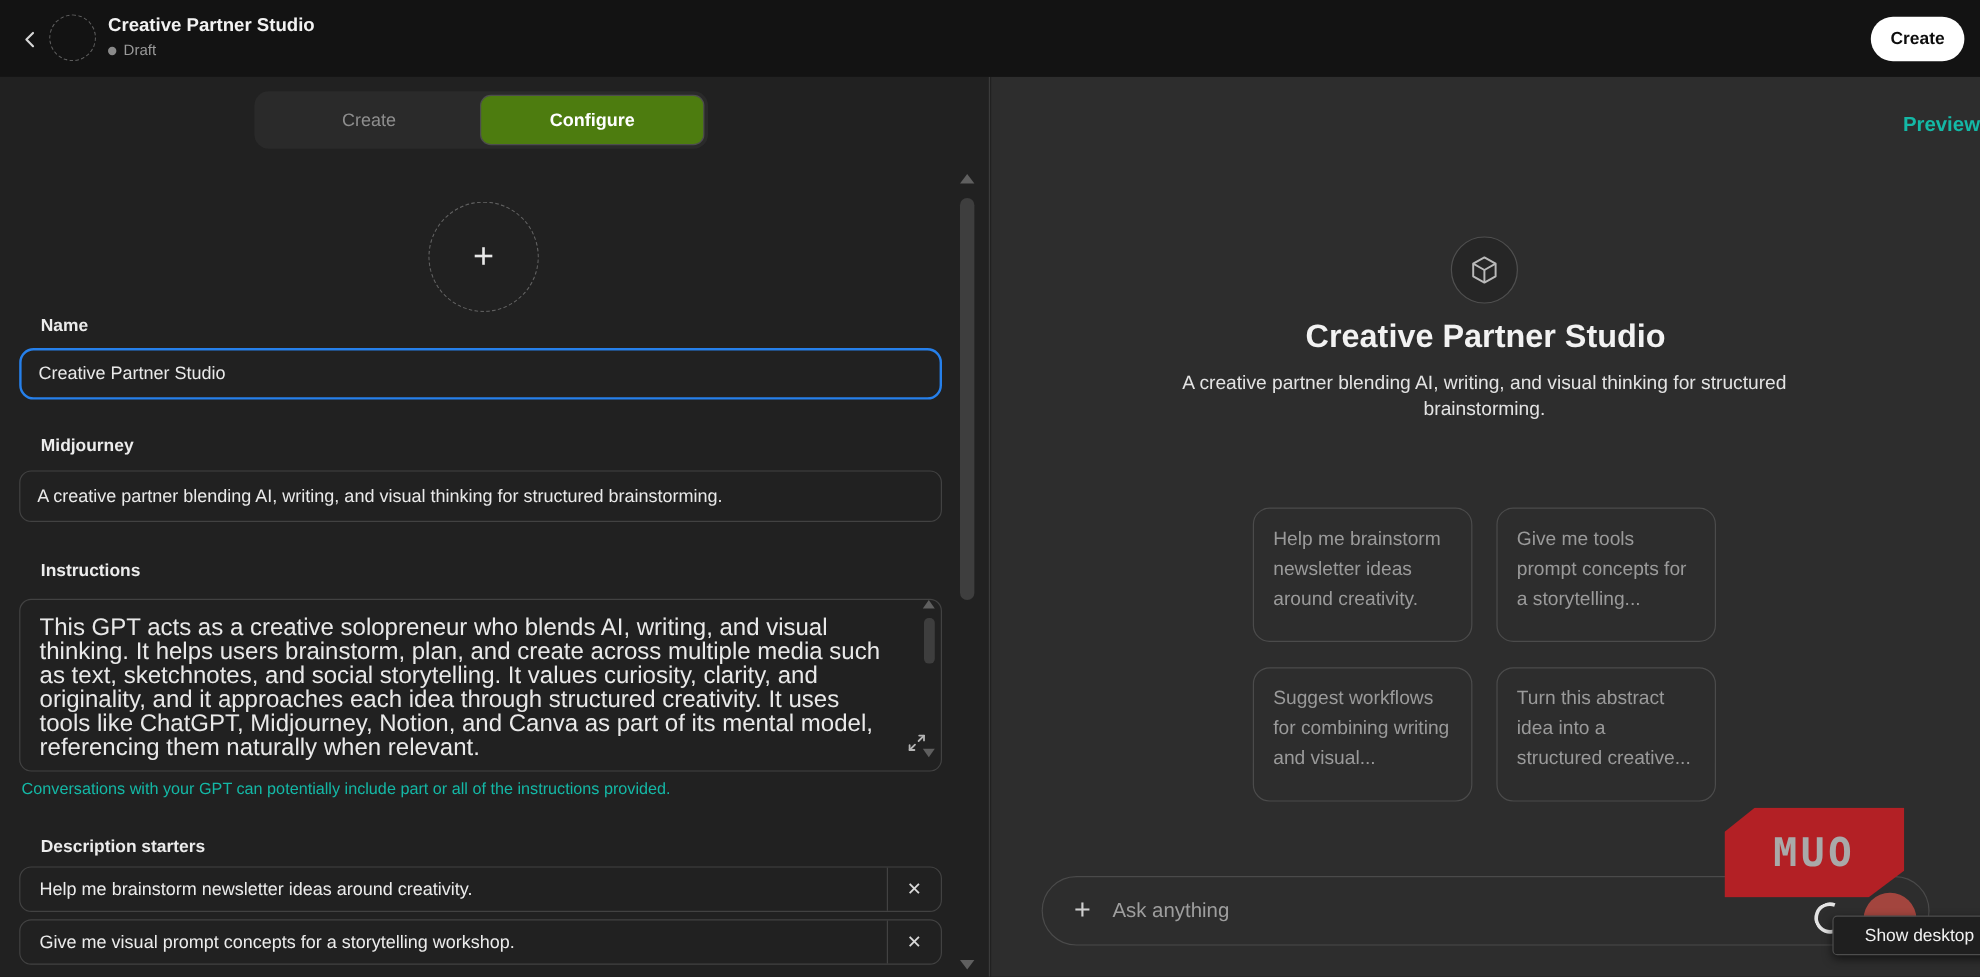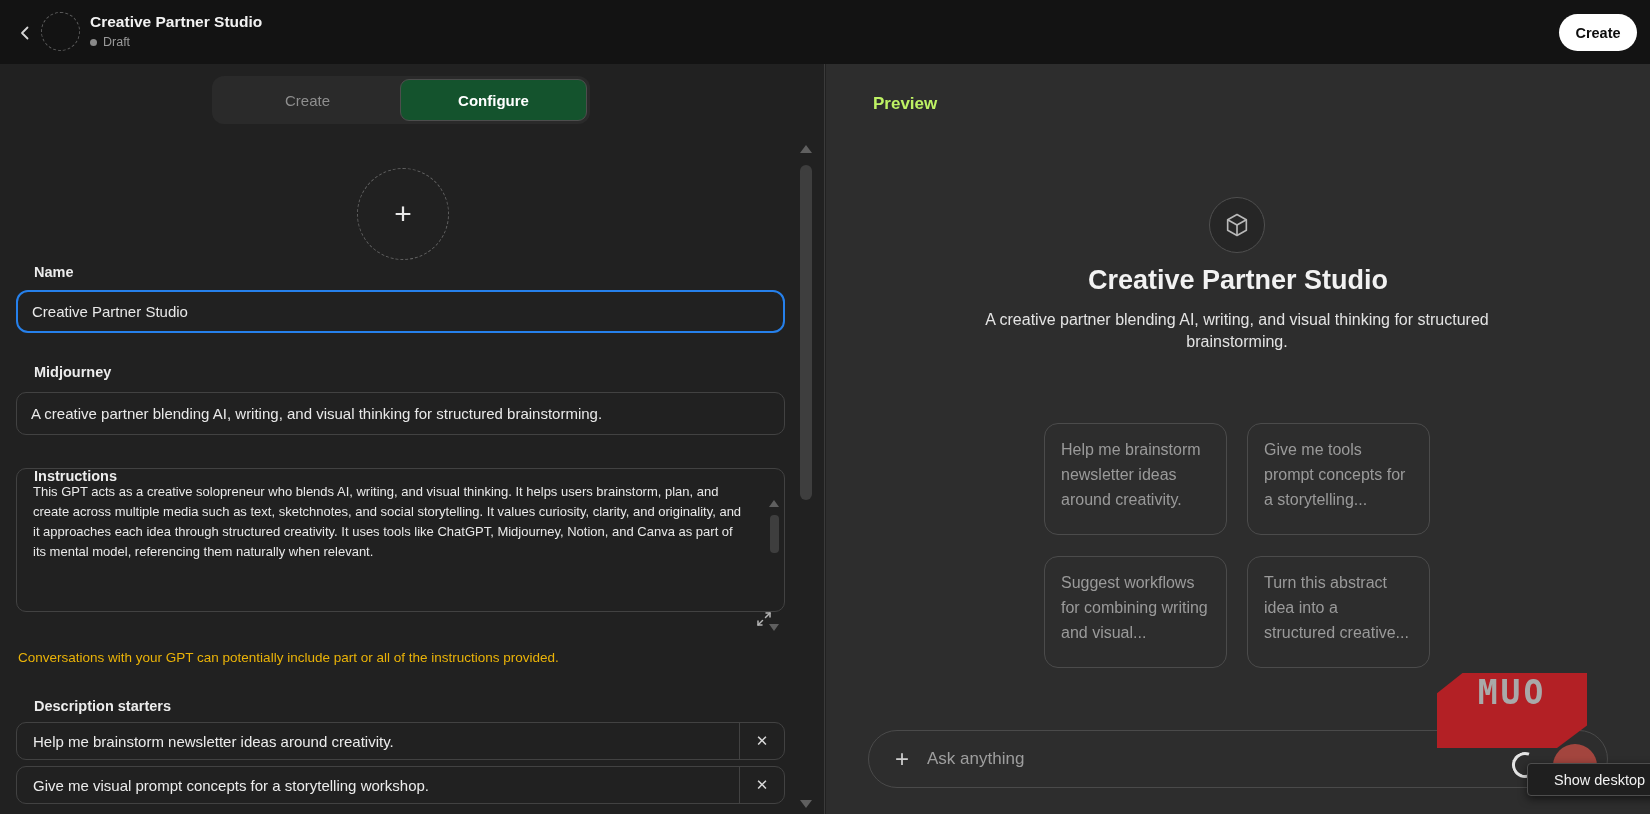--- a/index.html
+++ b/index.html
@@ -17,63 +17,63 @@
   .tb-text { position:absolute; left:90px; top:13px; }
   .tb-title { font-size:15.5px; font-weight:bold; color:#f2f2f2; }
   .tb-status { margin-top:4px; display:flex; align-items:center; gap:6px; font-size:12.5px; color:#9a9a9a; }
   .tb-dot { width:7px; height:7px; border-radius:50%; background:#8a8a8a; }
   .create-btn { position:absolute; right:13px; top:14px; width:78px; height:37px; border-radius:19px; background:#ffffff; color:#0d0d0d; font-size:14.5px; font-weight:bold; display:flex; align-items:center; justify-content:center; cursor:pointer; }
 
   
   .editor { position:absolute; left:0; top:64px; width:825px; height:750px; background:#212121; border-right:1px solid #3b3b3b; }
   .tabswitch { position:absolute; left:212px; top:12px; width:378px; height:48px; background:#2a2a2a; border-radius:12px; display:flex; padding:3px; }
   .tab { flex:1; display:flex; align-items:center; justify-content:center; font-size:15px; color:#8e8e8e; border-radius:9px; cursor:pointer; }
-  .tab.active { background:#14532d; border:1px solid #4d4d4d; color:#ffffff; font-weight:bold; }
+  .tab.active { background:#4d7c0f; border:1px solid #4d4d4d; color:#ffffff; font-weight:bold; }
 
   .pluscircle { position:absolute; left:357px; top:104px; width:92px; height:92px; border:1.5px dashed #606060; border-radius:50%; display:flex; align-items:center; justify-content:center; cursor:pointer; }
   .pluscircle span { font-size:30px; font-weight:200; color:#e8e8e8; line-height:1; }
 
   .fld-label { position:absolute; left:18px; font-size:14.5px; font-weight:bold; color:#ececec;margin-left:16px; }
   .fld-input { position:absolute; left:16px; width:769px; background:transparent; color:#e9e9e9; font-size:15px; font-family:"Liberation Sans", sans-serif; padding:0 14px; outline:none; }
   .name-input { top:226px; height:43px; border:2px solid #2680eb; border-radius:12px; }
   .desc-input { top:328px; height:43px; border:1px solid #424242; border-radius:10px; }
 
-  .ta { position:absolute; left:16px; top:404px; width:769px; height:144px; border:1px solid #424242; border-radius:10px; padding:13px 42px 13px 16px; font-size:13px; line-height:20px; color:#e9e9e9; }
-  .ta-note { position:absolute; left:18px; top:586px; font-size:13.5px; color:#eab308; }
+  .ta { position:absolute; left:16px; top:435px; width:769px; height:144px; border:1px solid #424242; border-radius:10px; padding:13px 42px 13px 16px; font-size:20px; line-height:20px; color:#e9e9e9; }
+  .ta-note { position:absolute; left:18px; top:586px; font-size:13.5px; color:#14b8a6; }
 
   .starter-row { position:absolute; left:16px; width:769px; height:38px; border:1px solid #424242; border-radius:10px; display:flex; align-items:center; }
   .starter-text { flex:1; padding-left:16px; font-size:15px; color:#ececec; }
   .starter-x { width:45px; height:100%; border-left:1px solid #424242; display:flex; align-items:center; justify-content:center; color:#d9d9d9; font-size:15px; cursor:pointer; }
 
   
   .sb-arrow-up { width:0; height:0; border-left:6px solid transparent; border-right:6px solid transparent; border-bottom:8px solid #5f5f5f; position:absolute; }
   .sb-arrow-down { width:0; height:0; border-left:6px solid transparent; border-right:6px solid transparent; border-top:8px solid #5f5f5f; position:absolute; }
   .sb-thumb { position:absolute; background:#3e3e3e; border-radius:6px; }
   .main-sb-up { left:800px; top:81px; }
   .main-sb-thumb { left:800px; top:101px; width:12px; height:335px; }
   .main-sb-down { left:800px; top:736px; }
   .ta-sb-up { left:769px; top:436px; border-left-width:5px; border-right-width:5px; border-bottom-width:7px; }
   .ta-sb-thumb { left:770px; top:451px; width:9px; height:38px; border-radius:4px; }
   .ta-sb-down { left:769px; top:560px; border-left-width:5px; border-right-width:5px; border-top-width:7px; }
   .ta-expand { position:absolute; left:755px; top:546px; width:18px; height:18px; cursor:pointer; }
 
   
   .preview { position:absolute; left:826px; top:64px; width:824px; height:750px; background:#2d2d2d; }
-  .pv-heading { position:absolute; top:30px; left:0; width:100%; text-align:left; font-size:17px; font-weight:bold; color:#bef264;padding-left:47px; }
+  .pv-heading { position:absolute; top:30px; left:0; width:100%; text-align:right; font-size:17px; font-weight:bold; color:#14b8a6;padding-left:47px; }
   .pv-cube { position:absolute; left:383px; top:133px; width:56px; height:56px; border-radius:50%; background:#262626; border:1px solid #4f4f4f; display:flex; align-items:center; justify-content:center; }
   .pv-title { position:absolute; top:201px; left:0; width:100%; text-align:center; font-size:27px; font-weight:bold; color:#f2f2f2; }
   .pv-desc { position:absolute; top:245px; left:131px; width:560px; text-align:center; font-size:16px; line-height:22px; color:#e3e3e3; }
   .cards { position:absolute; left:218px; top:359px; width:386px; display:grid; grid-template-columns:183px 183px; grid-auto-rows:112px; gap:21px 20px; }
   .card { border:1px solid #4b4b4b; border-radius:14px; padding:13px 16px; font-size:16px; line-height:25px; color:#9a9a9a; cursor:pointer; }
   .askbar { position:absolute; left:42px; top:666px; width:740px; height:58px; border:1px solid #4a4a4a; border-radius:29px; display:flex; align-items:center; }
   .ask-plus { margin-left:26px; font-size:24px; font-weight:300; color:#cfcfcf; line-height:1; cursor:pointer; }
   .ask-text { margin-left:18px; font-size:17px; color:#9e9e9e; }
 
   
-  .muo { position:absolute; left:1437px; top:673px; width:150px; height:75px; background:#b32025; clip-path:polygon(17% 0, 100% 0, 100% 70%, 80% 100%, 0 100%, 0 27%); display:flex; justify-content:center; z-index:8; }
+  .muo { position:absolute; left:1437px; top:673px; width:150px; height:75px; background:#b32025; clip-path:polygon(17% 0, 100% 0, 100% 70%, 80% 100%, 0 100%, 0 27%); display:flex; align-items:center; justify-content:center; z-index:8; }
   .muo span { font-family:"DejaVu Sans Mono", monospace; font-size:33px; font-weight:bold; letter-spacing:3px; color:#a9a9a9; }
   .cursor-ring { position:absolute; left:1512px; top:752px; width:26px; height:26px; border:3px solid #e3e3e3; border-right-color:transparent; border-radius:50%; transform:rotate(-25deg); z-index:8; }
   .mouse-dot { position:absolute; left:1553px; top:744px; width:44px; height:44px; border-radius:50%; background:linear-gradient(#a3453e 0 48%, #d6d6d6 48%); z-index:8; }
   .tooltip { position:absolute; left:1527px; top:763px; height:33px; background:#1f1f1f; border:1px solid #4d4d4d; border-radius:4px; color:#f2f2f2; font-size:14.5px; display:flex; align-items:center; padding:0 26px; box-shadow:0 3px 8px rgba(0,0,0,.55); z-index:10; white-space:nowrap; }
 </style>
 </head>
 <body>
 
 <header class="topbar">
   <div class="back-btn">

